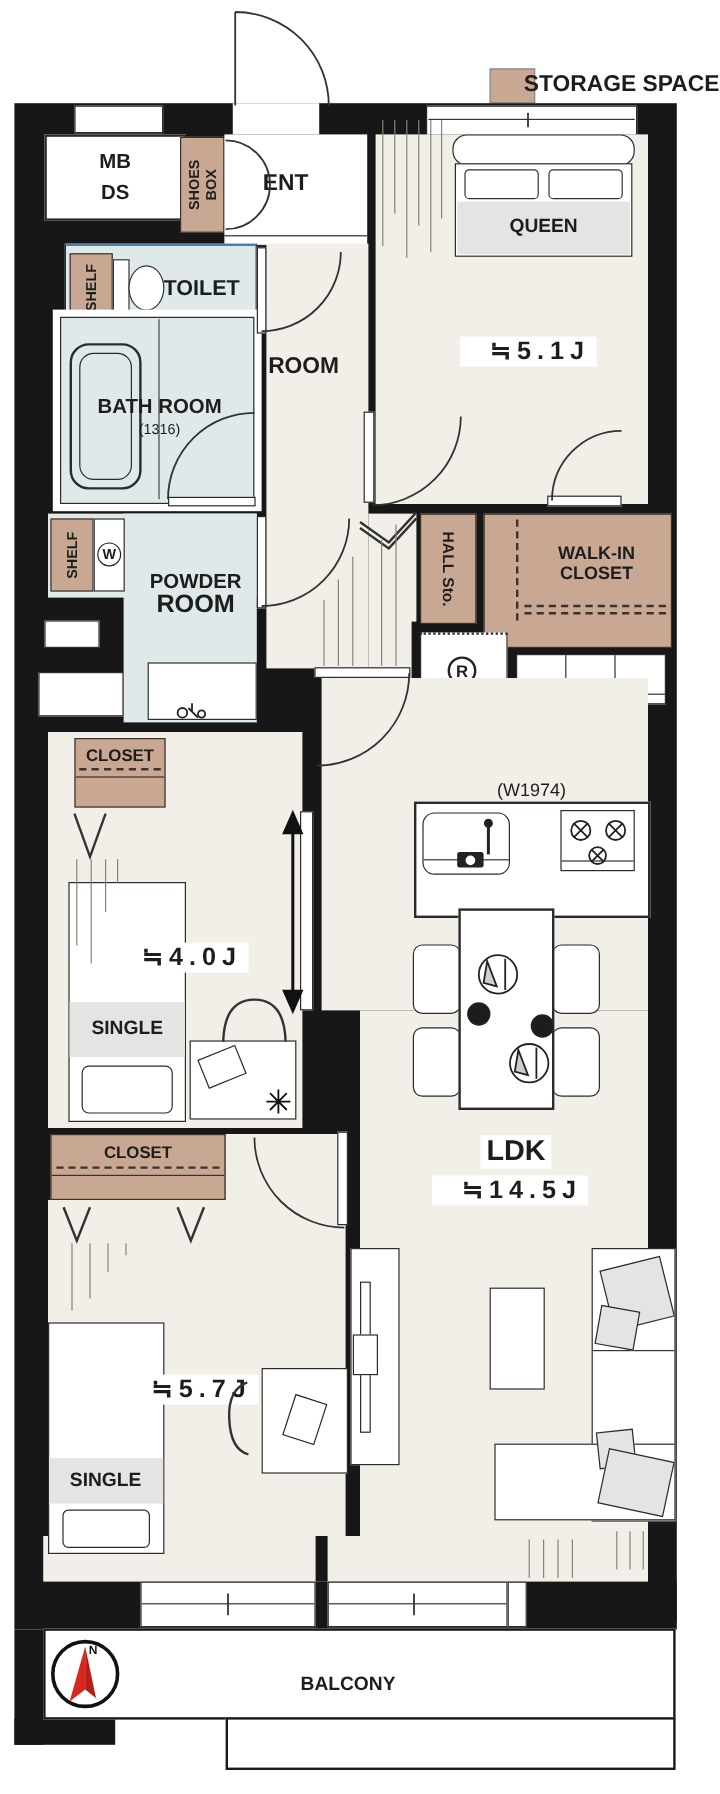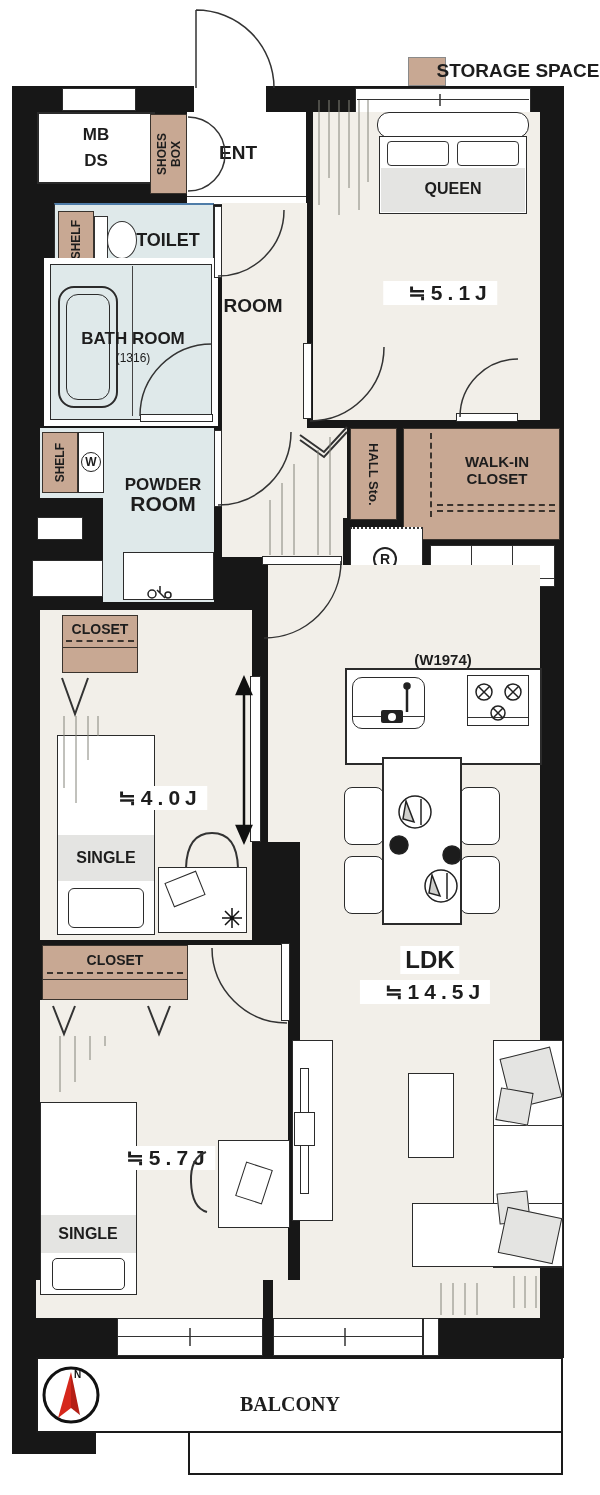--- a/index.html
+++ b/index.html
@@ -10,21 +10,21 @@
   .floor{background:#f2efe9;}
   .wet{background:#dfe9ea;border:1px solid #2b2b2b;}
   .tan{background:#c8a893;border:1.5px solid #3a332d;}
   .wbox{background:#fff;border:1.5px solid #2b2b2b;}
   .lbl{position:absolute;transform:translate(-50%,-50%);white-space:nowrap;
        font-weight:700;color:#1d1d1d;text-align:center;}
   .bgw{background:#fff;padding:0 5px;}
   .big{font-size:24px;}
   .area{font-size:21px;letter-spacing:5px;padding-left:25px;}
   .mid{font-size:18px;}
-  .xs{font-size:14px;font-weight:700;text-align:center;}
+  .xs{font-size:14px;font-weight:400;text-align:center;}
   .circ{display:inline-block;width:23px;height:23px;border:2px solid #1d1d1d;border-radius:50%;
         font-size:15px;line-height:23px;text-align:center;vertical-align:-4px;margin-left:2px;letter-spacing:0;}
   .vup{writing-mode:vertical-rl;transform:rotate(180deg);font-weight:700;}
   .vdown{writing-mode:vertical-rl;font-weight:700;}
   .dash{border-top:2px dashed #3a332d;}
   .grey{background:#e4e4e2;}
   svg.overlay{position:absolute;left:0;top:0;}
   .ctrflex{display:flex;align-items:center;justify-content:center;}
 </style>
 </head>
@@ -193,21 +193,21 @@
   <div class="abs wbox" style="left:281px;top:943px;width:9px;height:78px;border-width:1px;"></div>
 
   <div class="abs wbox" style="left:117px;top:1318px;width:146px;height:38px;"></div>
   <div class="abs" style="left:118px;top:1336px;width:144px;height:1px;background:#333;"></div>
   <div class="abs wbox" style="left:273px;top:1318px;width:150px;height:38px;"></div>
   <div class="abs" style="left:274px;top:1336px;width:148px;height:1px;background:#333;"></div>
   <div class="abs wbox" style="left:423px;top:1318px;width:16px;height:38px;border-width:1px;"></div>
 
   <div class="abs" style="left:36px;top:1357px;width:527px;height:76px;background:#fff;border:2px solid #1a1a1a;"></div>
   <div class="abs" style="left:188px;top:1431px;width:375px;height:44px;background:#fff;border:2px solid #1a1a1a;"></div>
-  <div class="lbl" style="left:290px;top:1404px;font-size:20px;font-weight:600;font-family:Liberation Serif, serif;">BALCONY</div>
+  <div class="lbl" style="left:290px;top:1404px;font-size:16px;font-weight:600;">BALCONY</div>
 
   <svg class="overlay" width="600" height="1495" viewBox="0 0 600 1495">
     <g stroke="#333" stroke-width="1.5" fill="none">
       <path d="M196,10 A78,78 0 0 1 274,88 M196,10 L196,88"></path>
       <path d="M188,117 A37,37 0 0 1 225,154 M188,191 A37,37 0 0 0 225,154"></path>
       <path d="M284,210 A66,66 0 0 1 218,276"></path>
       <path d="M140,416 A72,72 0 0 1 212,344"></path>
       <path d="M291,432 A73,73 0 0 1 218,505"></path>
       <path d="M341,561 A77,77 0 0 1 264,638"></path>
       <path d="M384,347 A74,74 0 0 1 310,421"></path>

